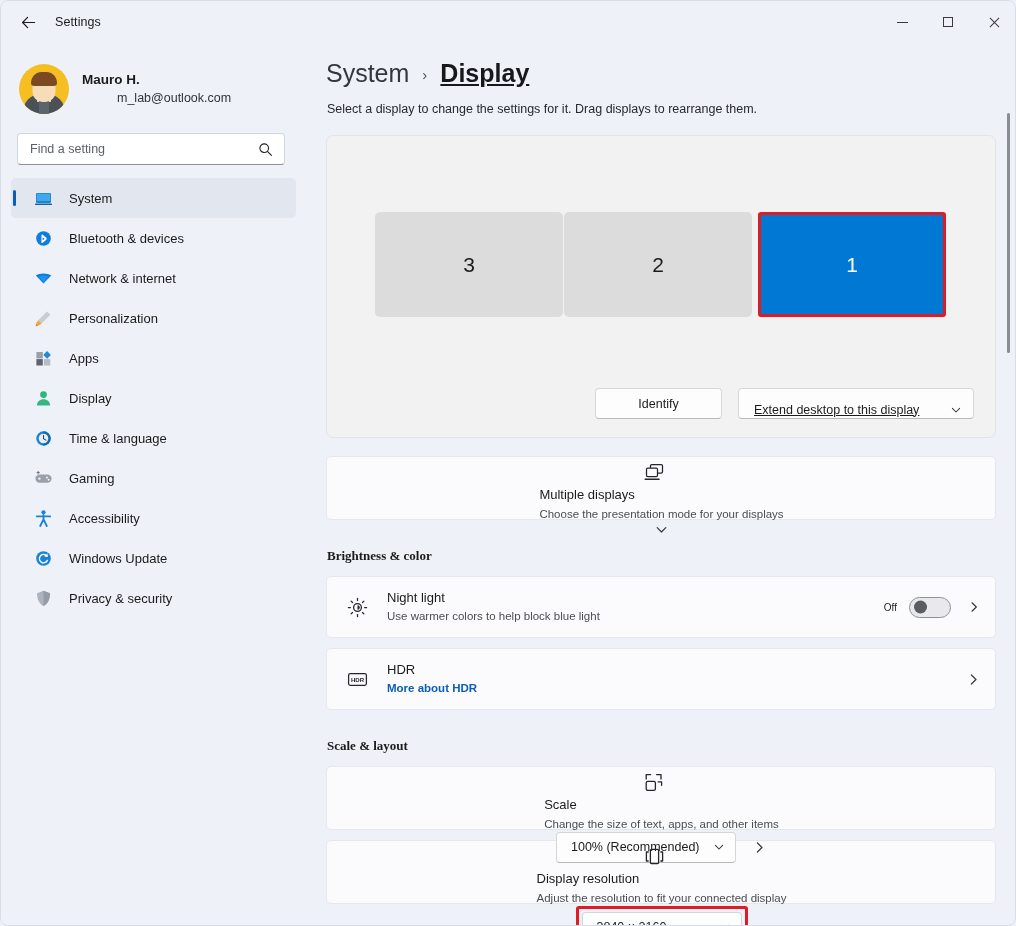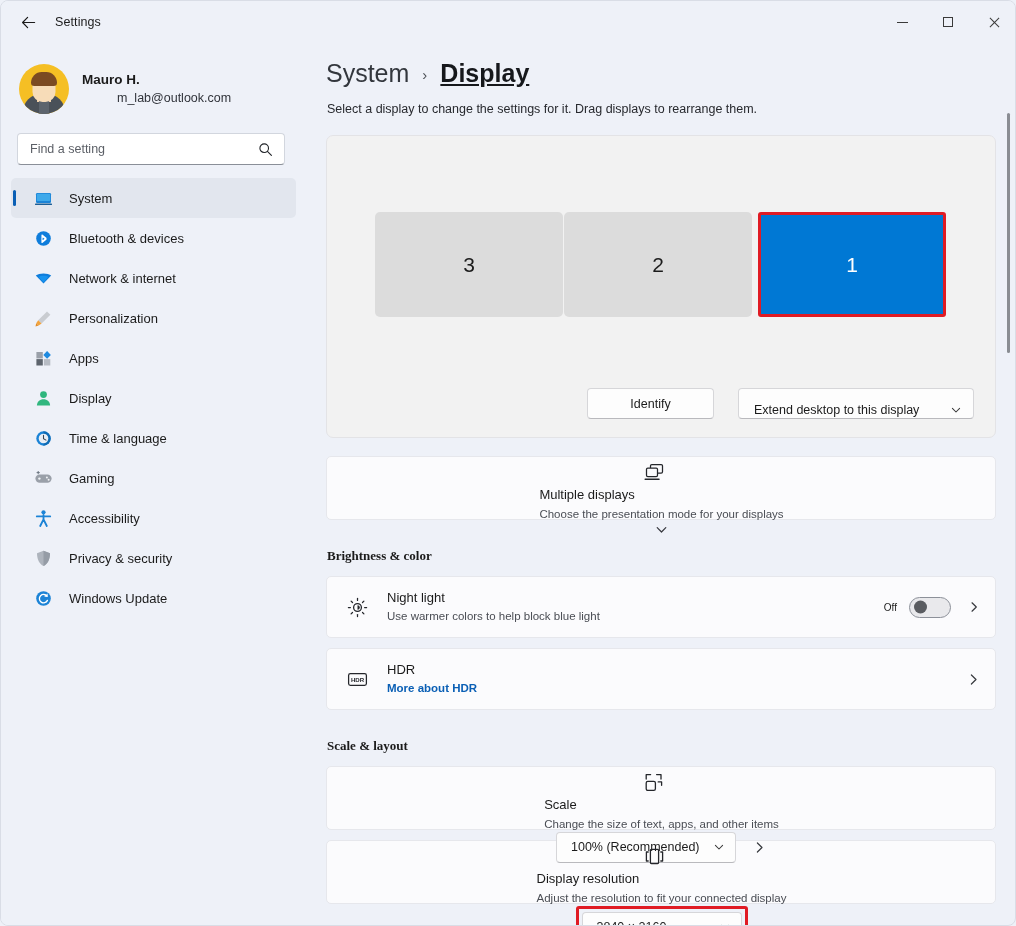--- a/index.html
+++ b/index.html
@@ -267,39 +267,39 @@
     background: #0078d4;
     color: #ffffff;
     border: 3px solid #e01b24;
     border-radius: 3px;
     margin-left: 6px;
   }
   .arrange-actions {
     position: absolute;
     right: 21px; bottom: 18px;
     display: flex;
-    gap: 24px;
+    gap: 16px;
   }
   .btn {
     height: 31px;
     padding: 0 16px;
     background: #fdfdfd;
     border: 1px solid #d6d6d9;
     border-bottom-color: #b9b9bd;
     border-radius: 4px;
     font-size: 12.5px;
     color: #1b1b1b;
     display: flex;
     align-items: center;
     justify-content: center;
     cursor: pointer;
     font-family: "Liberation Sans", sans-serif;
   }
   .btn.identify { width: 127px; }
-  .btn.dropdown { width: 236px; justify-content: space-between; padding: 12px 11px 0 15px; }
+  .btn.dropdown { width: 236px; justify-content: space-between; padding: 12px 11px 0 15px; text-decoration: underline; }
   .chev-sm { color: #3a3a3a; display: flex; }
 
   
   .row-card {
     margin: 0 21px 0 25px;
     background: #fbfbfd;
     border: 1px solid #e6e7ec;
     border-radius: 5px;
     display: flex;
     align-items: center;
@@ -544,36 +544,36 @@
             <circle cx="9.5" cy="3.3" r="2.1" fill="#1b83d6"></circle>
             <path d="M9.5 6 L9.5 10.4 M2.8 7.4 L16.2 7.4 M9.5 10.4 L6.2 17 M9.5 10.4 L12.8 17" stroke="#1b83d6" stroke-width="1.85" fill="none" stroke-linecap="round"></path>
           </svg>
         </span>
         <span class="nav-label">Accessibility</span>
       </div>
 
       <div class="nav-item">
         <span class="nav-icon">
           <svg width="19" height="19" viewBox="0 0 19 19">
-            <path d="M9.5 1.8 L16 4.3 C16 10.4 13.6 15 9.5 17.1 C5.4 15 3 10.4 3 4.3 Z" fill="#aeb4bd"></path>
-            <path d="M9.5 1.8 L16 4.3 C16 10.4 13.6 15 9.5 17.1 Z" fill="#959ca6"></path>
-          </svg>
-        </span>
-        <span class="nav-label">Privacy &amp; security</span>
-      </div>
-
-      <div class="nav-item">
-        <span class="nav-icon">
-          <svg width="19" height="19" viewBox="0 0 19 19">
             <circle cx="9.5" cy="9.5" r="7.3" fill="#1b83d6"></circle>
             <path d="M13 7.2 A4.2 4.2 0 1 0 13.4 11.4" stroke="#fff" stroke-width="1.35" fill="none" stroke-linecap="round"></path>
             <path d="M13.6 4.4 L13.6 7.8 L10.2 7.8 Z" fill="#fff"></path>
           </svg>
         </span>
         <span class="nav-label">Windows Update</span>
+      </div>
+
+      <div class="nav-item">
+        <span class="nav-icon">
+          <svg width="19" height="19" viewBox="0 0 19 19">
+            <path d="M9.5 1.8 L16 4.3 C16 10.4 13.6 15 9.5 17.1 C5.4 15 3 10.4 3 4.3 Z" fill="#aeb4bd"></path>
+            <path d="M9.5 1.8 L16 4.3 C16 10.4 13.6 15 9.5 17.1 Z" fill="#959ca6"></path>
+          </svg>
+        </span>
+        <span class="nav-label">Privacy &amp; security</span>
       </div>
 
     </div>
   </div>
 
   <div class="main">
 
     <div class="breadcrumb">
       <span class="crumb-system">System</span>
       <span class="crumb-sep">›</span>

